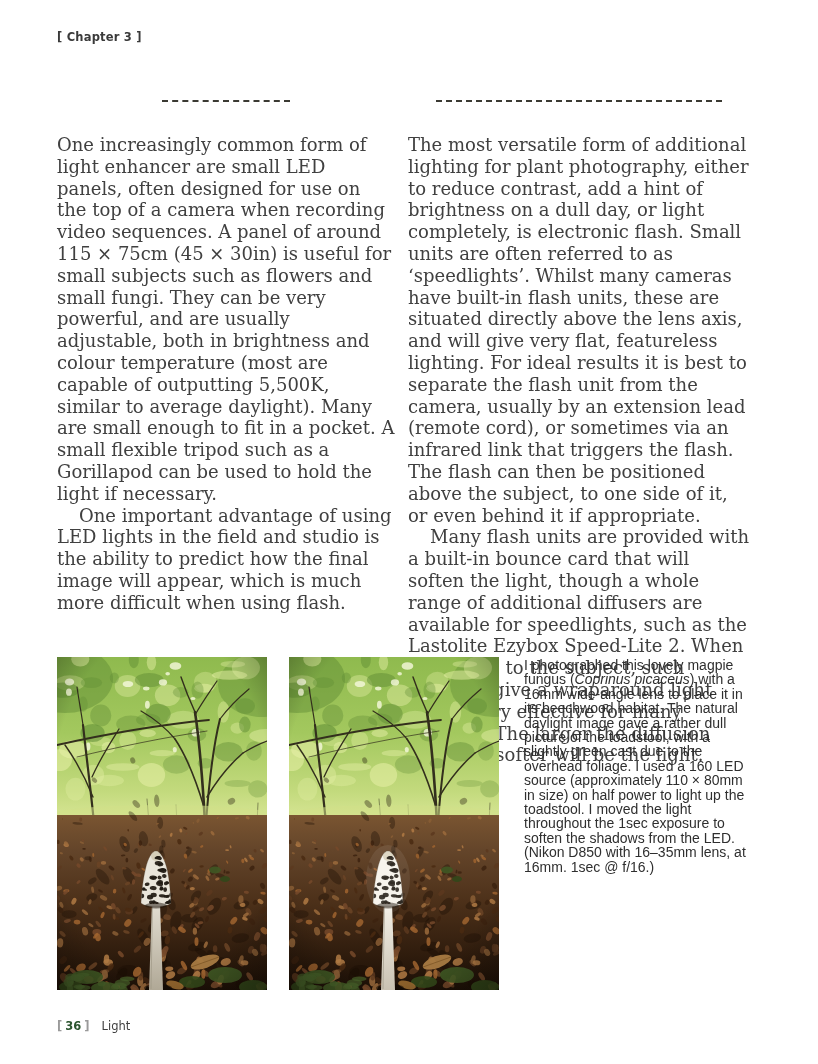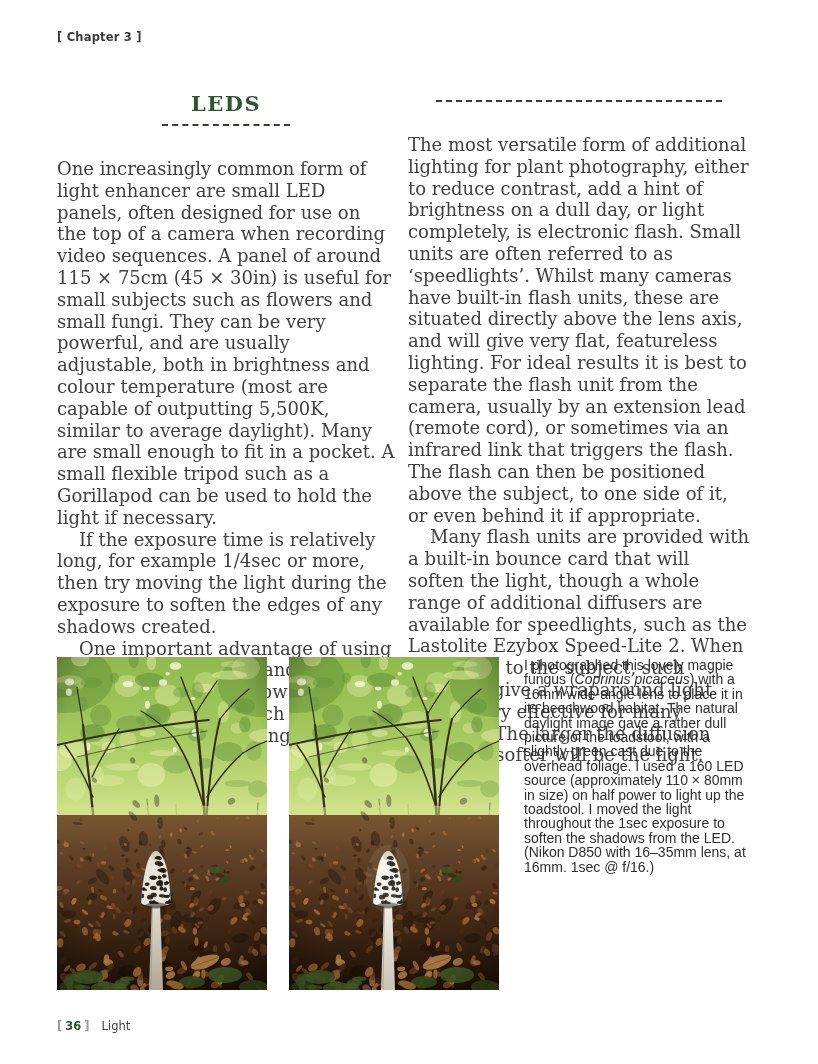--- a/index.html
+++ b/index.html
@@ -46,25 +46,23 @@
   .footer .sec { margin-left:12px; }
 </style>
 </head>
 <body>
 
 <div class="page">
 
   <div class="chapter-label">[ Chapter 3 ]</div>
 
   <div class="col col-left">
-    <h2>LEDS</h2>
     <div class="dash-rule"></div>
     <div class="body">
       <p>One increasingly common form of light enhancer are small LED panels, often designed for use on the top of a camera when recording video sequences. A panel of around 115 × 75cm (45 × 30in) is useful for small subjects such as flowers and small fungi. They can be very powerful, and are usually adjustable, both in brightness and colour temperature (most are capable of outputting 5,500K, similar to average daylight). Many are small enough to fit in a pocket. A small flexible tripod such as a Gorillapod can be used to hold the light if necessary.</p>
-      <p class="indent">If the exposure time is relatively long, for example 1/4sec or more, then try moving the light during the exposure to soften the edges of any shadows created.</p>
       <p class="indent">One important advantage of using LED lights in the field and studio is the ability to predict how the final image will appear, which is much more difficult when using flash.</p>
     </div>
   </div>
 
   <div class="col col-right">
     <div class="dash-rule"></div>
     <div class="body">
       <p>The most versatile form of additional lighting for plant photography, either to reduce contrast, add a hint of brightness on a dull day, or light completely, is electronic flash. Small units are often referred to as ‘speedlights’. Whilst many cameras have built-in flash units, these are situated directly above the lens axis, and will give very flat, featureless lighting. For ideal results it is best to separate the flash unit from the camera, usually by an extension lead (remote cord), or sometimes via an infrared link that triggers the flash. The flash can then be positioned above the subject, to one side of it, or even behind it if appropriate.</p>
       <p class="indent">Many flash units are provided with a built-in bounce card that will soften the light, though a whole range of additional diffusers are available for speedlights, such as the Lastolite Ezybox Speed-Lite 2. When held close to the subject, such diffusers give a wraparound light that is very effective for many subjects. The larger the diffusion area, the softer will be the light.</p>
     </div>

